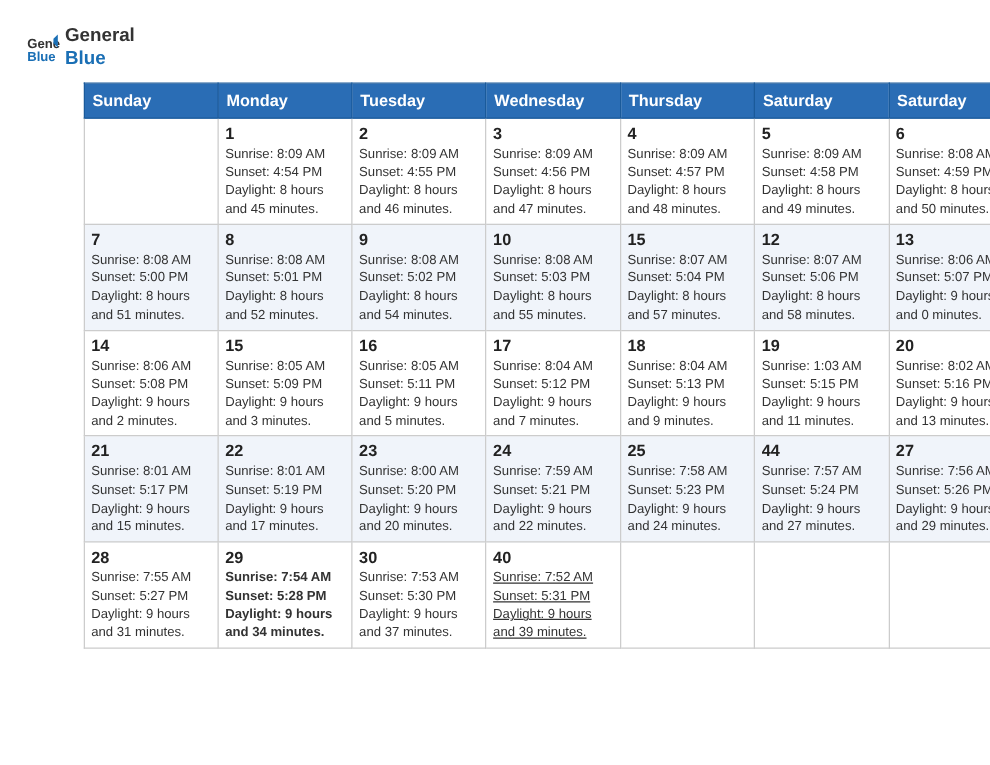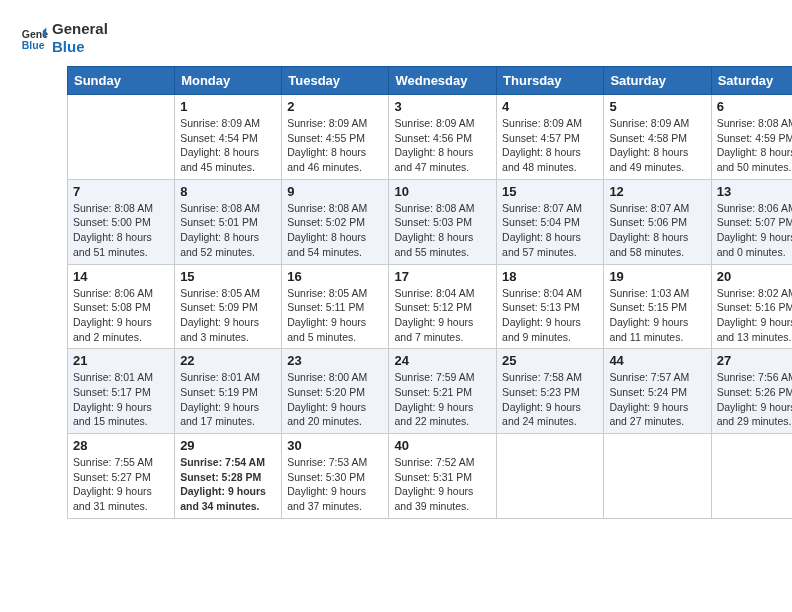--- a/index.html
+++ b/index.html
@@ -329,21 +329,21 @@
         </td>
         <td>
           <div class="day-number">30</div>
           <div class="day-info" style="white-space: pre-line;">Sunrise: 7:53 AM
 Sunset: 5:30 PM
 Daylight: 9 hours
 and 37 minutes.</div>
         </td>
         <td>
           <div class="day-number">40</div>
-          <div class="day-info" style="white-space: pre-line;">Sunrise: 7:52 AM
+          <div class="day-info" style="white-space: pre-line; text-decoration: underline;">Sunrise: 7:52 AM
 Sunset: 5:31 PM
 Daylight: 9 hours
 and 39 minutes.</div>
         </td>
         <td class="empty"></td>
         <td class="empty"></td>
         <td class="empty"></td>
       </tr>
     </tbody>
 </table>

